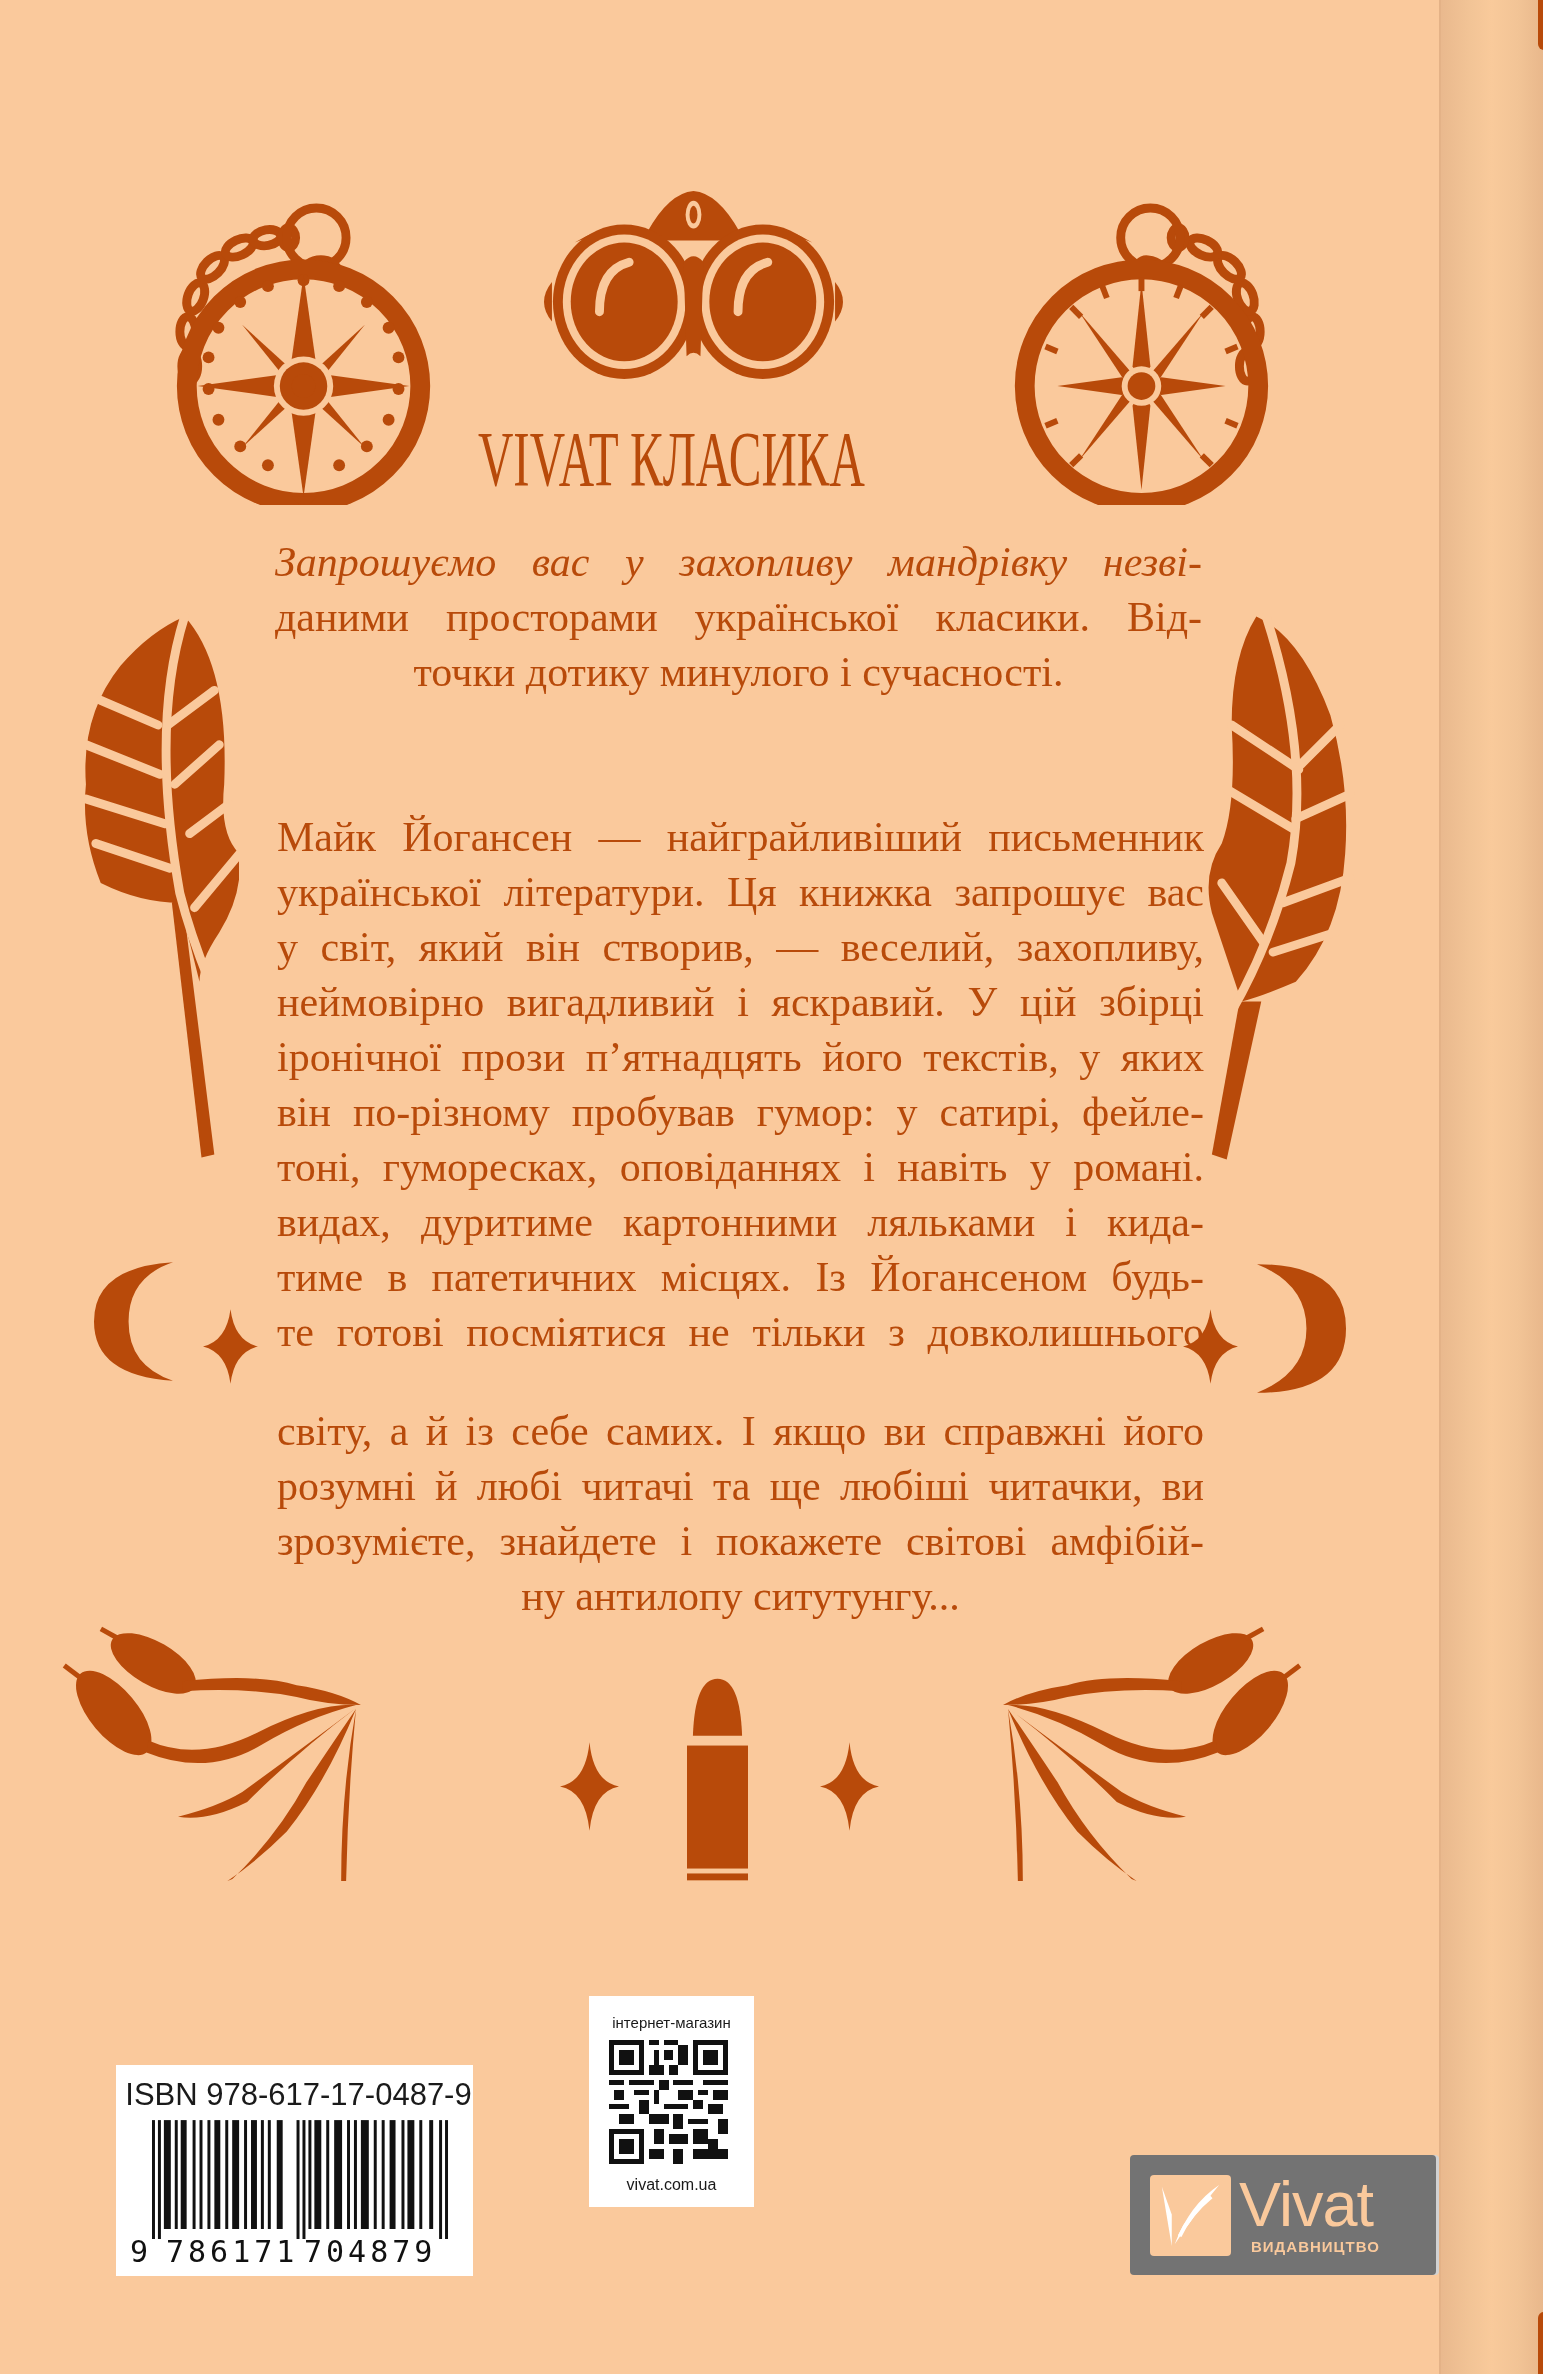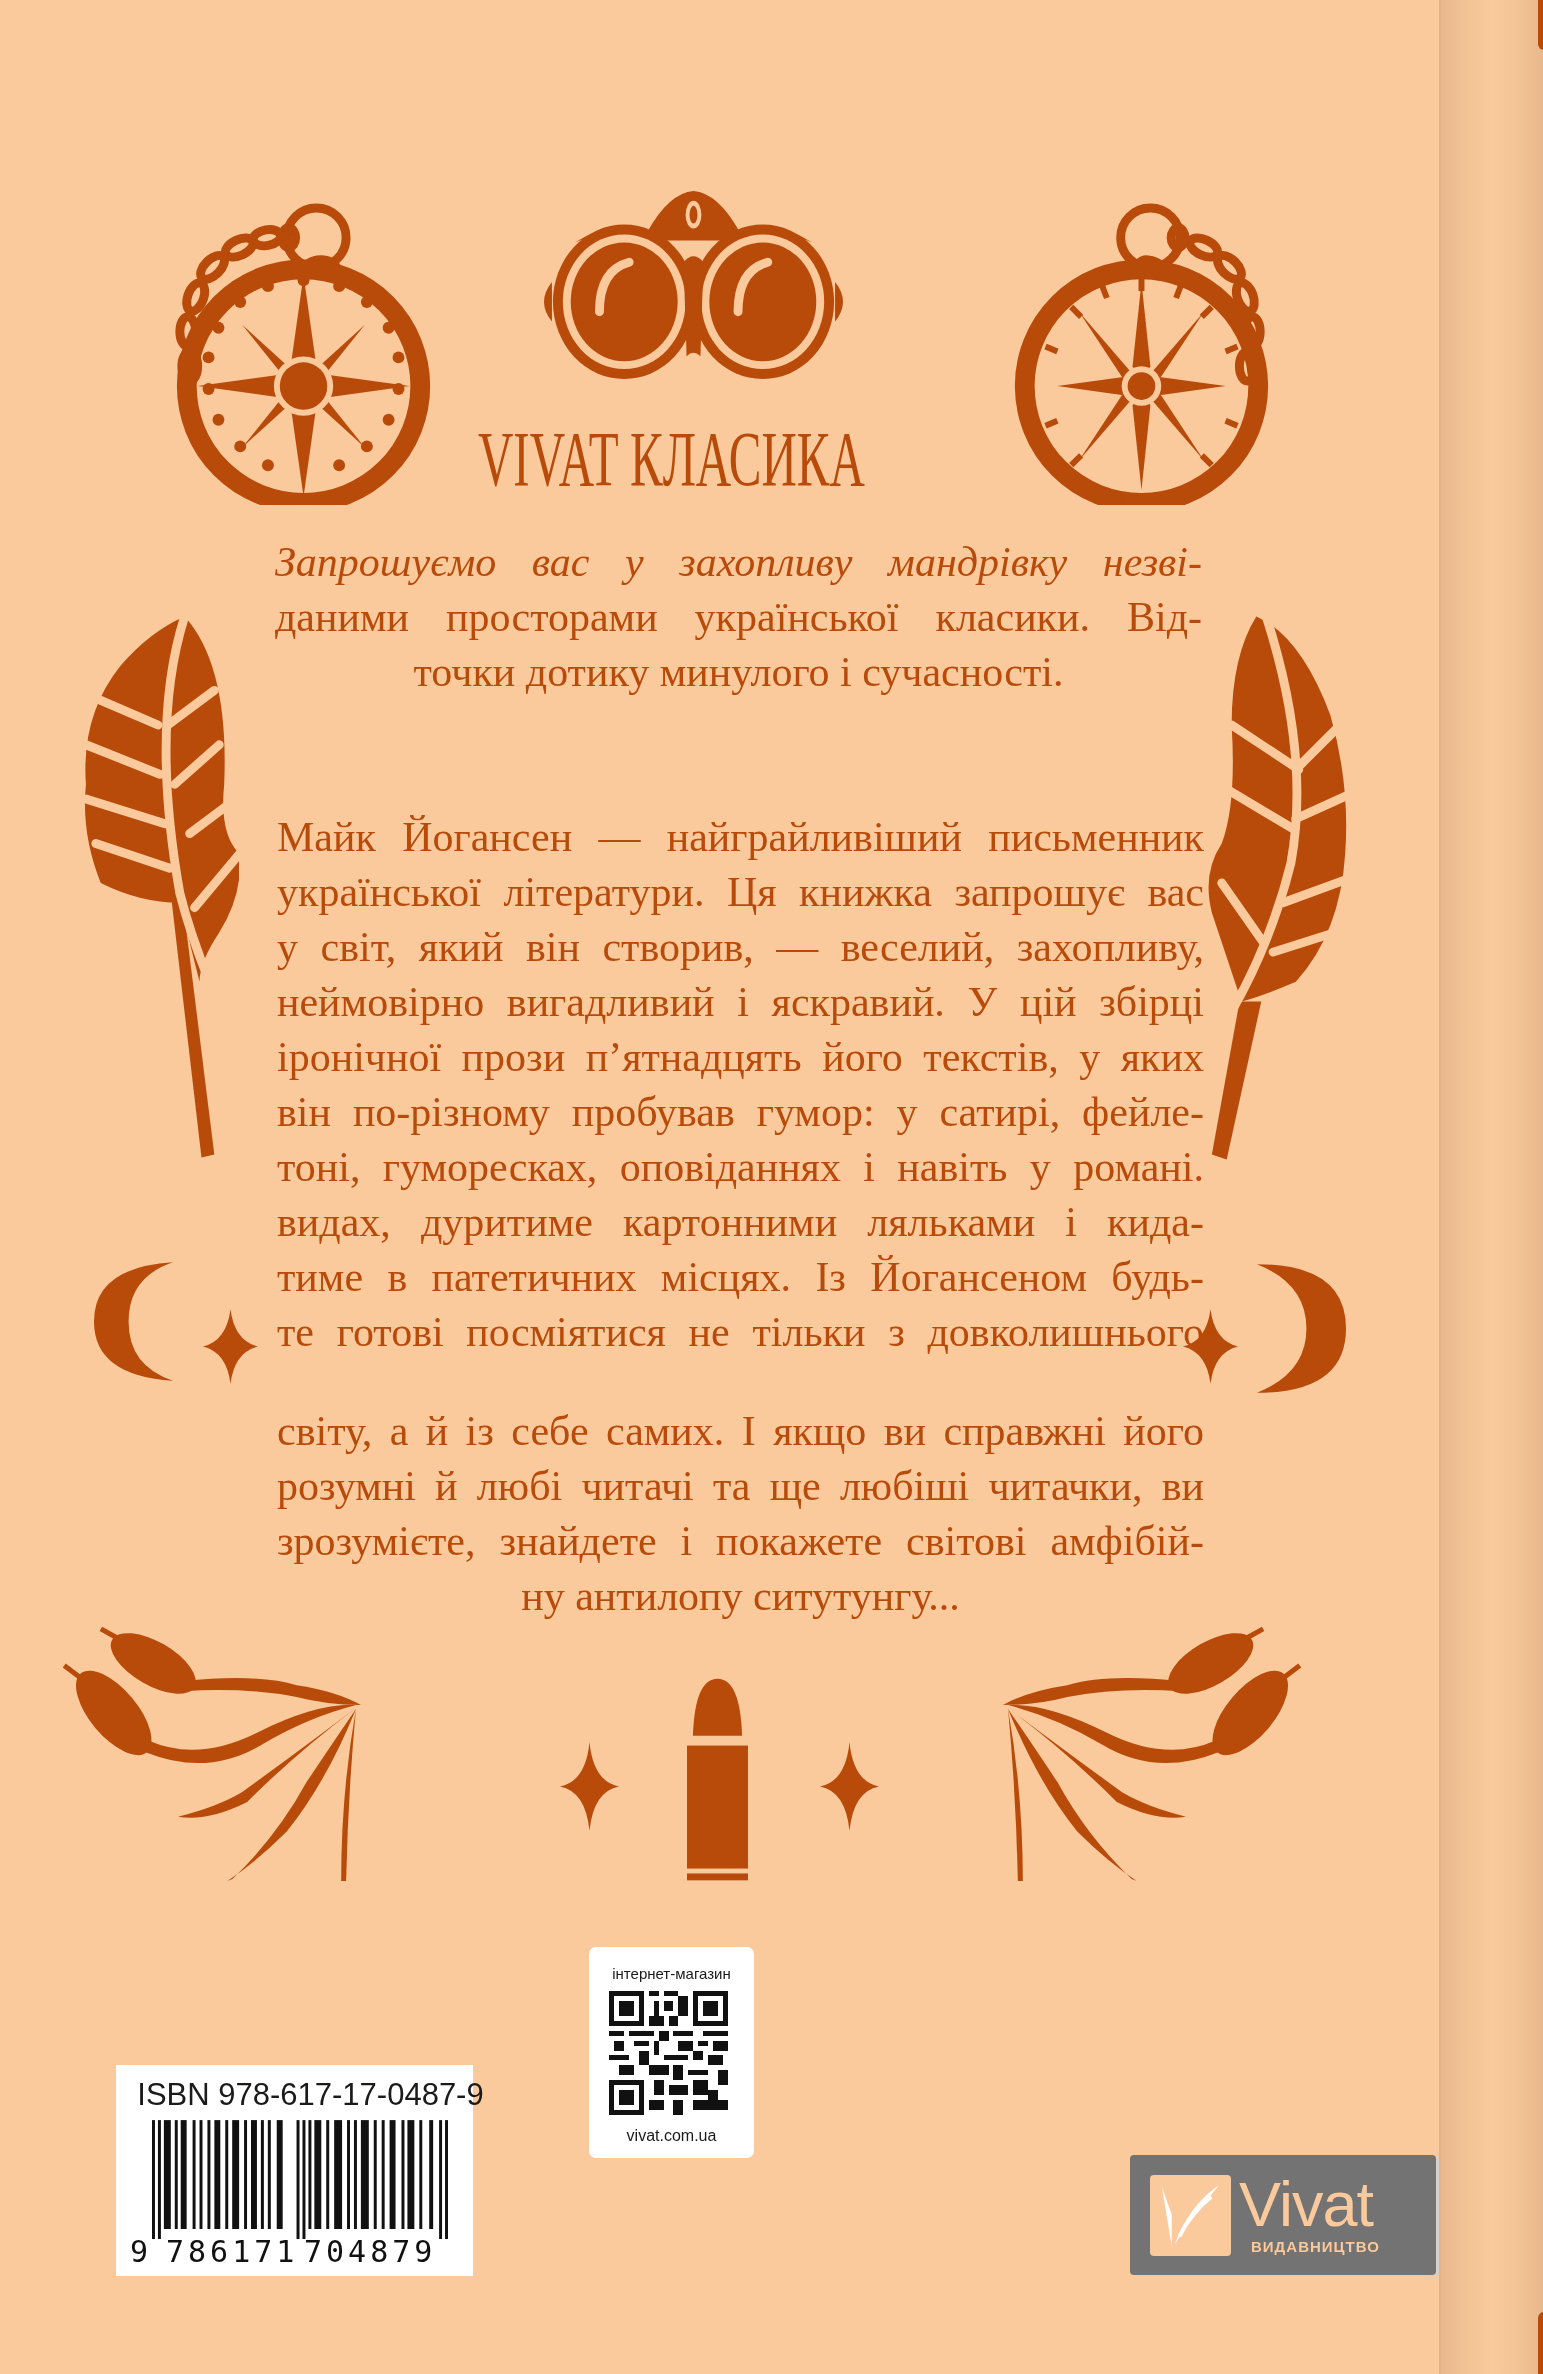--- a/index.html
+++ b/index.html
@@ -12,21 +12,21 @@
   .art { position:absolute; }
   .title { position:absolute; left:478px; top:424px; width:774px; height:69px; font-family:"Liberation Serif", serif;
     font-size:79px; line-height:69px; color:#B84A0A; transform:scaleX(0.62); transform-origin:left top; white-space:nowrap; letter-spacing:0; }
   .para { position:absolute; color:#B84A0A; font-family:"Liberation Serif", serif; font-size:42px; line-height:55px; }
   .para .ln { display:block; white-space:nowrap; transform-origin:left top; }
   .p1 { left:275px; top:535px; width:927px; }
   .p2 { left:277px; top:810px; width:927px; }
   .just { text-align:justify; text-align-last:justify; }
   .center { text-align:center; }
   .card { position:absolute; background:#FFFFFF; }
-  .isbn-label { position:absolute; left:16px; width:100%; text-align:center; font-family:"Liberation Sans", sans-serif; color:#1a1a1a; }
+  .isbn-label { position:absolute; left:4px; width:100%; text-align:center; font-family:"Liberation Sans", sans-serif; color:#1a1a1a; }
   .digits { position:absolute; font-family:"DejaVu Sans Mono", monospace; color:#111; }
   .qr-label { position:absolute; left:0; width:100%; text-align:center; font-family:"Liberation Sans", sans-serif; color:#1a1a1a; }
   .logo-card { position:absolute; left:1130px; top:2155px; width:306px; height:120px; background:#737373; border-radius:4px; box-shadow:3px 0 0 #D2D2D2; }
   .logo-sq { position:absolute; left:20px; top:20px; width:81px; height:81px; background:#FAC99C; border-radius:4px; }
   .logo-text { position:absolute; left:109px; top:18px; font-family:"Liberation Sans", sans-serif; font-size:63px; line-height:63px; color:#FAC99C; letter-spacing:-1px; }
   .logo-sub { position:absolute; left:121px; top:83px; font-family:"Liberation Sans", sans-serif; font-weight:bold; font-size:15px; color:#FAC99C; letter-spacing:1px; }
 </style>
 </head>
 <body>
 
@@ -298,21 +298,21 @@
         <rect x="280" y="0" width="4" height="110"></rect>
       <rect x="290" y="0" width="3" height="122"></rect>
         <rect x="296" y="0" width="3" height="122"></rect>
     </g>
   </svg>
   <span class="digits" style="left:14px;top:170px;font-size:30px;line-height:34px;">9</span>
   <span class="digits" style="left:50px;top:170px;font-size:30px;line-height:34px;letter-spacing:4px;">786171</span>
   <span class="digits" style="left:188px;top:170px;font-size:30px;line-height:34px;letter-spacing:4px;">704879</span>
 </div>
 
-<div class="card" style="left:589px;top:1947px;width:165px;height:211px;border-radius:7px;">
+<div class="card" style="left:589px;top:1996px;width:165px;height:211px;">
   <div class="qr-label" style="top:18px;font-size:15px;line-height:18px;">інтернет-магазин</div>
   <svg style="position:absolute;left:20px;top:44px" width="119" height="124" viewBox="0 0 24 25" shape-rendering="crispEdges">
     <g fill="#111">
       <rect x="0" y="0" width="7" height="7"></rect>
         <rect x="1" y="1" width="5" height="5" fill="#fff"></rect>
         <rect x="2" y="2" width="3" height="3"></rect>
       <rect x="17" y="0" width="7" height="7"></rect>
         <rect x="18" y="1" width="5" height="5" fill="#fff"></rect>
         <rect x="19" y="2" width="3" height="3"></rect>
       <rect x="0" y="18" width="7" height="7"></rect>

